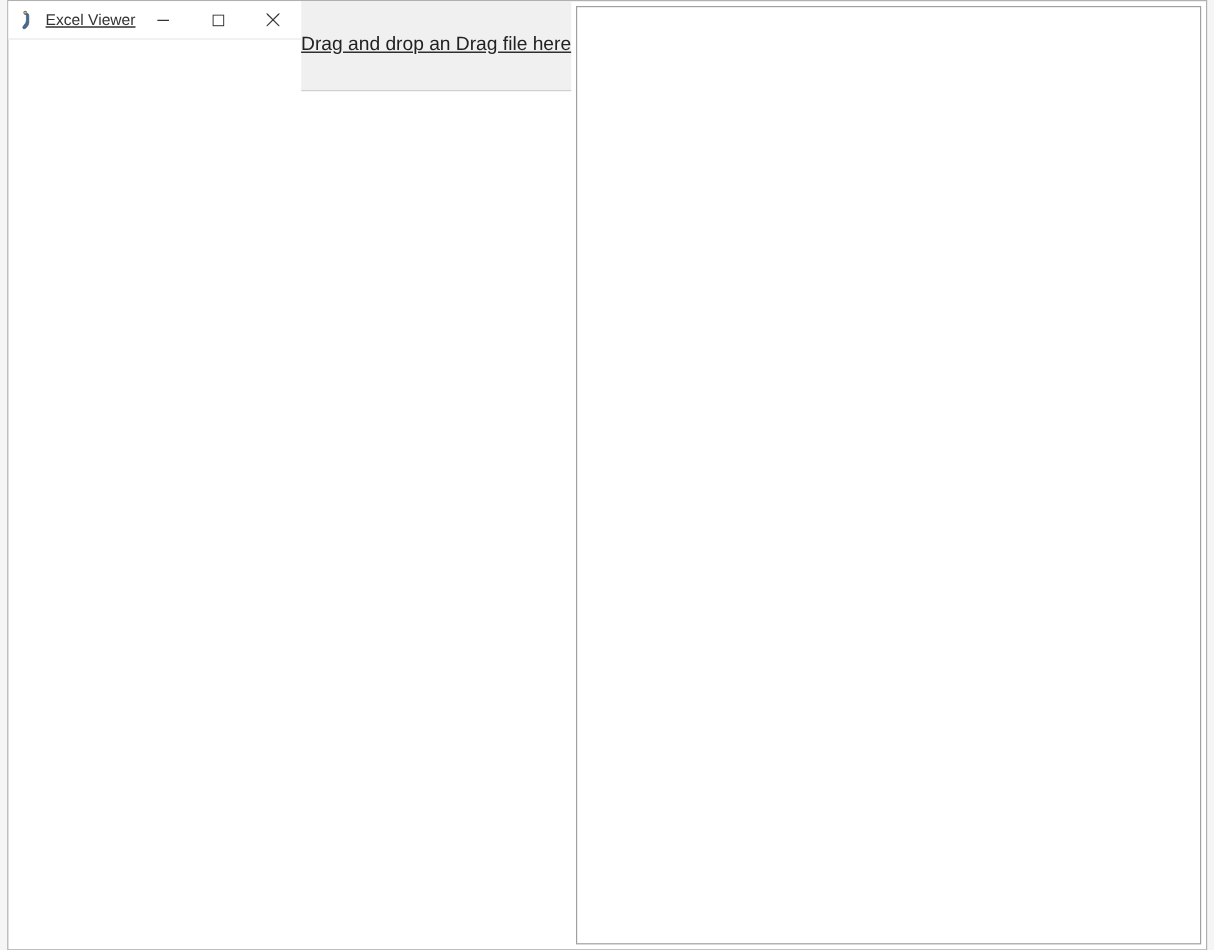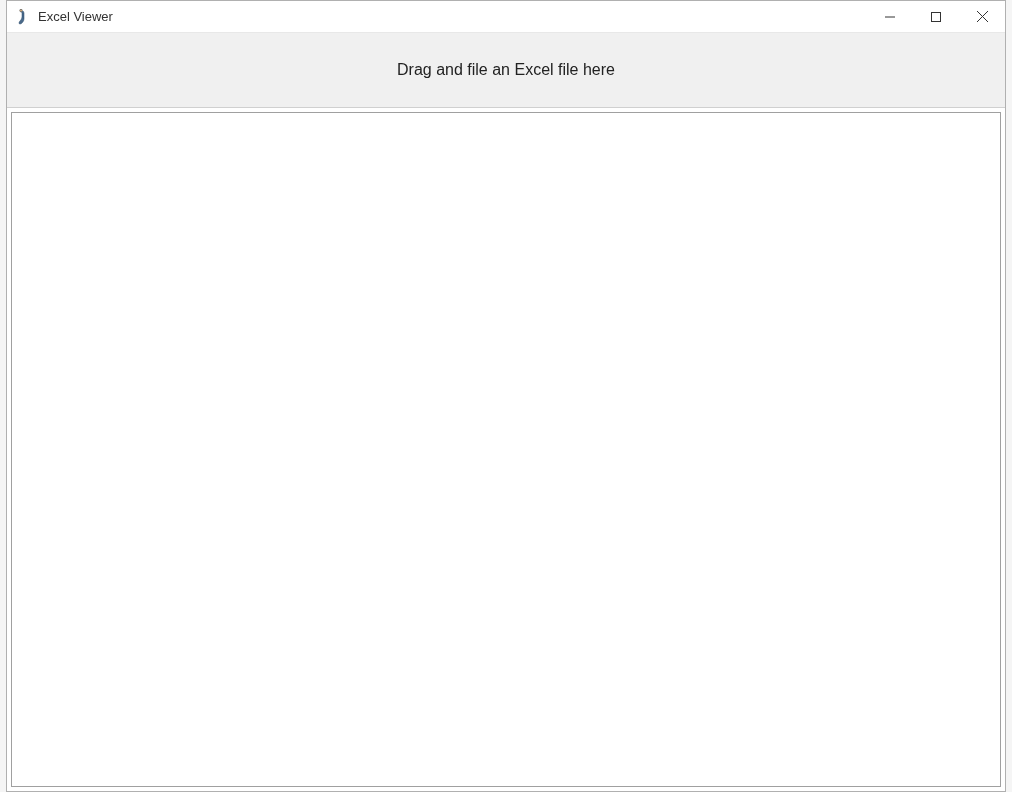--- a/index.html
+++ b/index.html
@@ -17,21 +17,22 @@
     }
     .window {
       position: absolute;
       top: 0;
       left: 6px;
       width: 1000px;
       height: 792px;
       background: #ffffff;
       border: 1px solid #b0b0b0;
       display: flex;
-      flex-direction: column;
+      flex-direction: row;
+      text-decoration: underline;
     }
     .titlebar {
       height: 32px;
       background: #ffffff;
       display: flex;
       align-items: center;
       padding-left: 8px;
       border-bottom: 1px solid #e8e8e8;
       font-size: 13px;
       color: #333333;
@@ -107,17 +108,17 @@
       <div class="titlebar-button">
         <svg width="11" height="11" viewBox="0 0 11 11">
           <line x1="0" y1="0" x2="11" y2="11" stroke="#333333" stroke-width="1"></line>
           <line x1="11" y1="0" x2="0" y2="11" stroke="#333333" stroke-width="1"></line>
         </svg>
       </div>
     </div>
   </div>
 
   <div class="dropzone">
-    <span>Drag and file an Excel file here</span>
+    <span>Drag and drop an Drag file here</span>
   </div>
 
   <div class="content-area"></div>
 </div>
 
 </body></html>

